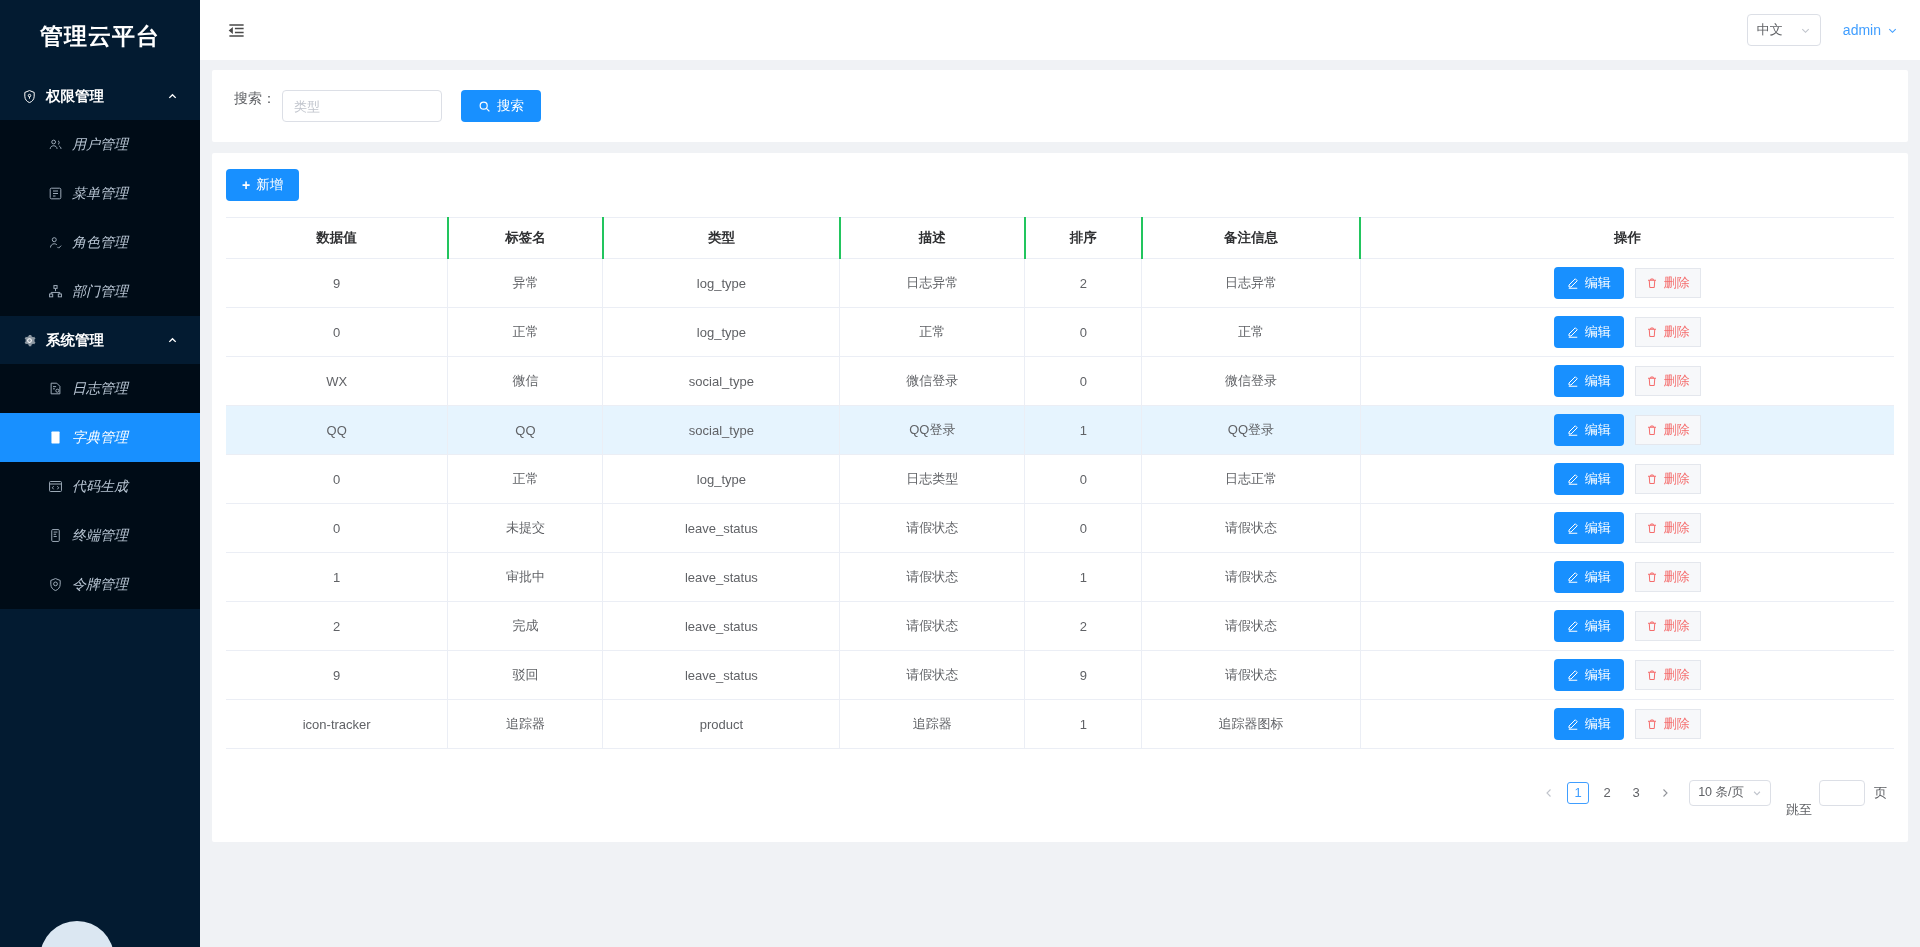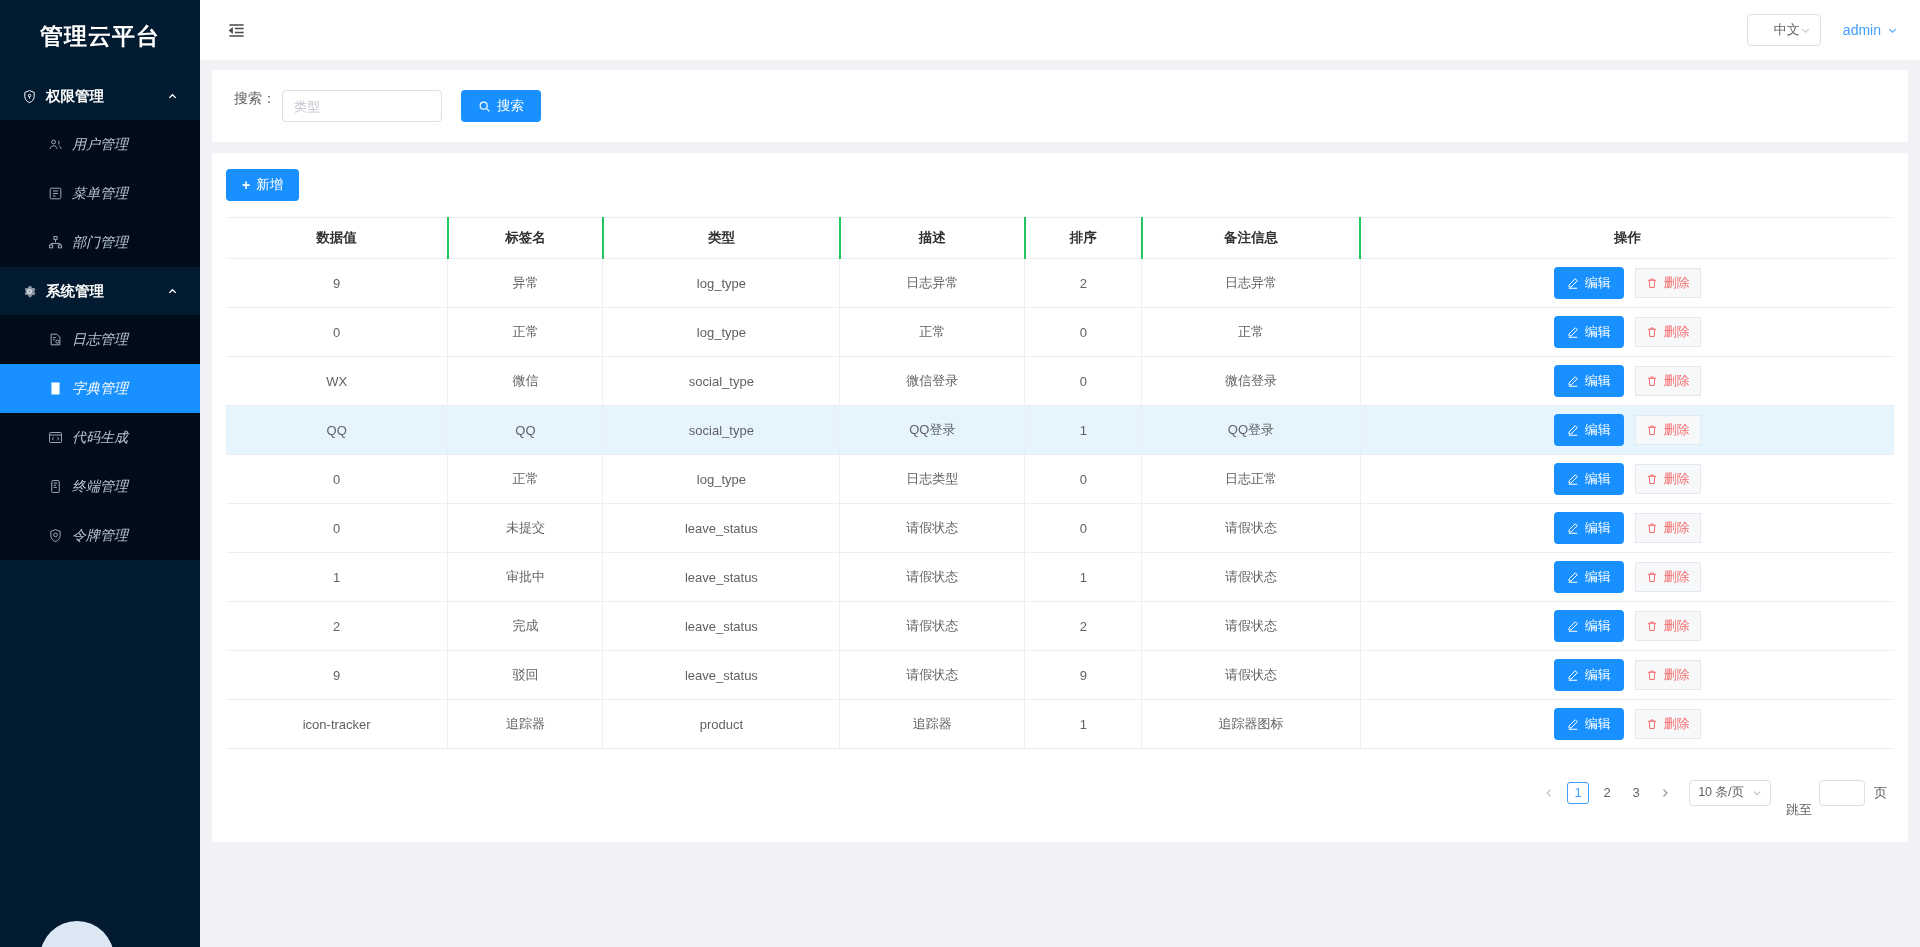--- a/index.html
+++ b/index.html
@@ -49,21 +49,21 @@
   
   .main { flex: 1; height: 947px; display: flex; flex-direction: column; background: #f0f2f5; overflow: hidden; }
   .topbar {
     height: 60px; background: #ffffff; display: flex; align-items: center;
     padding: 0 22px; flex-shrink: 0;
   }
   .collapse-btn { width: 28px; height: 28px; display:flex; align-items:center; justify-content:center; cursor:pointer; }
   .topbar-right { margin-left: auto; display: flex; align-items: center; gap: 22px; }
   .lang-select {
     width: 74px; height: 32px; border: 1px solid #dcdfe6; border-radius: 4px;
-    display: flex; align-items: center; justify-content: flex-end;
+    display: flex; align-items: center; justify-content: space-between;
     padding: 8px 9px; font-size: 13px; color: #606266; cursor: pointer; background:#fff;
   }
   .lang-select .chev { color: #c0c4cc; font-size: 11px; }
   .admin-menu { display: flex; align-items: center; gap: 6px; color: #409eff; font-size: 14px; cursor: pointer; }
   .admin-menu .chev { font-size: 11px; }
 
   .content { padding: 10px 12px 0 12px; flex:1; overflow: hidden; }
 
   .card {
     background: #ffffff; border-radius: 2px; width: 100%;
@@ -169,20 +169,30 @@
         <span>用户管理</span>
       </div>
       <div class="submenu-item">
         <span class="ic">
           <svg width="15" height="15" viewBox="0 0 24 24" fill="none" stroke="#b8c6d4" stroke-width="1.6">
             <rect x="3.5" y="3.5" width="17" height="17" rx="2"></rect>
               <path d="M8 8h8M8 12h8M8 16h4"></path>
           </svg>
         </span>
         <span>菜单管理</span>
+      </div>
+      <div class="submenu-item">
+        <span class="ic">
+          <svg width="15" height="15" viewBox="0 0 24 24" fill="none" stroke="#b8c6d4" stroke-width="1.6">
+            <circle cx="10" cy="7.5" r="3.2"></circle>
+              <path d="M4 20c0-3.3 2.7-6 6-6 1.6 0 3 .6 4.1 1.5"></path>
+            <path d="M15 19l2 2 4-4"></path>
+          </svg>
+        </span>
+        <span>角色管理</span>
       </div>
       <div class="submenu-item">
         <span class="ic">
           <svg width="15" height="15" viewBox="0 0 24 24" fill="none" stroke="#b8c6d4" stroke-width="1.6">
             <rect x="9.5" y="2.5" width="5" height="4.5"></rect>
               <rect x="2.5" y="16" width="5" height="4.5"></rect>
             <rect x="16.5" y="16" width="5" height="4.5"></rect>
             <path d="M12 7v4.5M5 16v-2.5h14V16"></path>
           </svg>
         </span>

